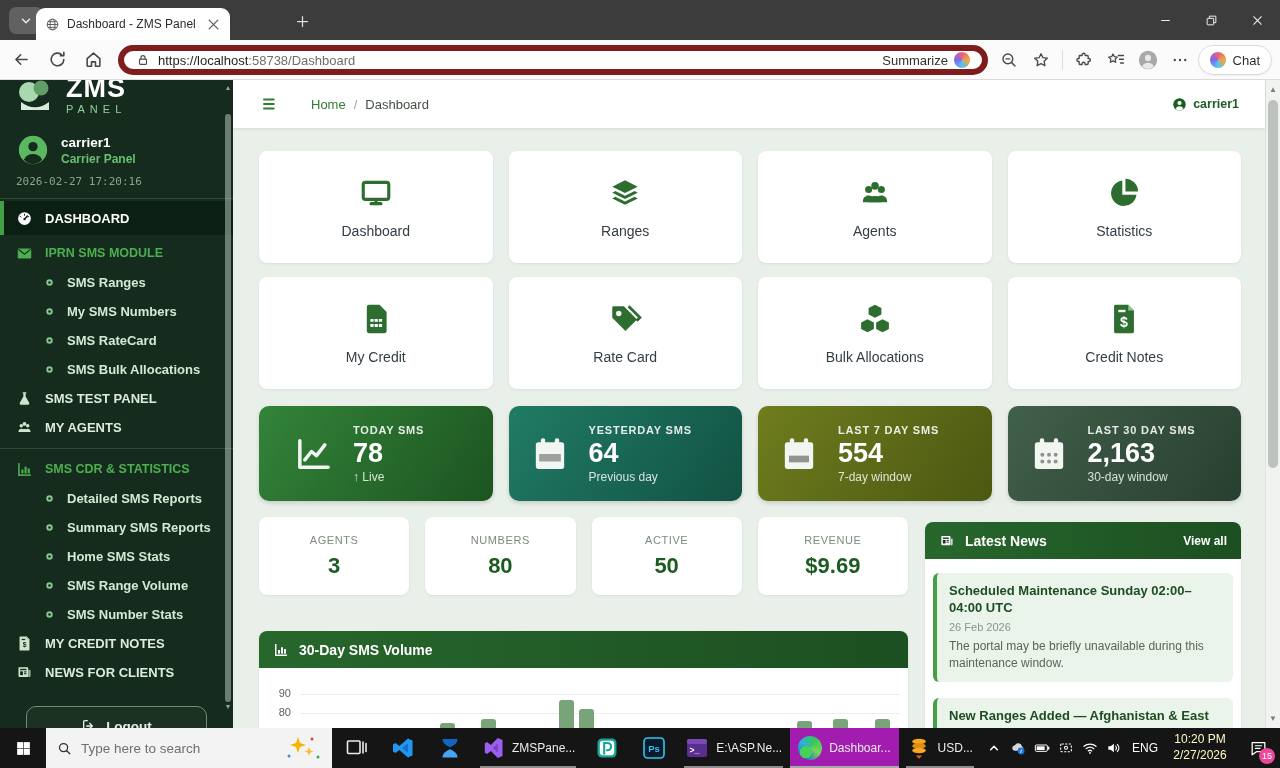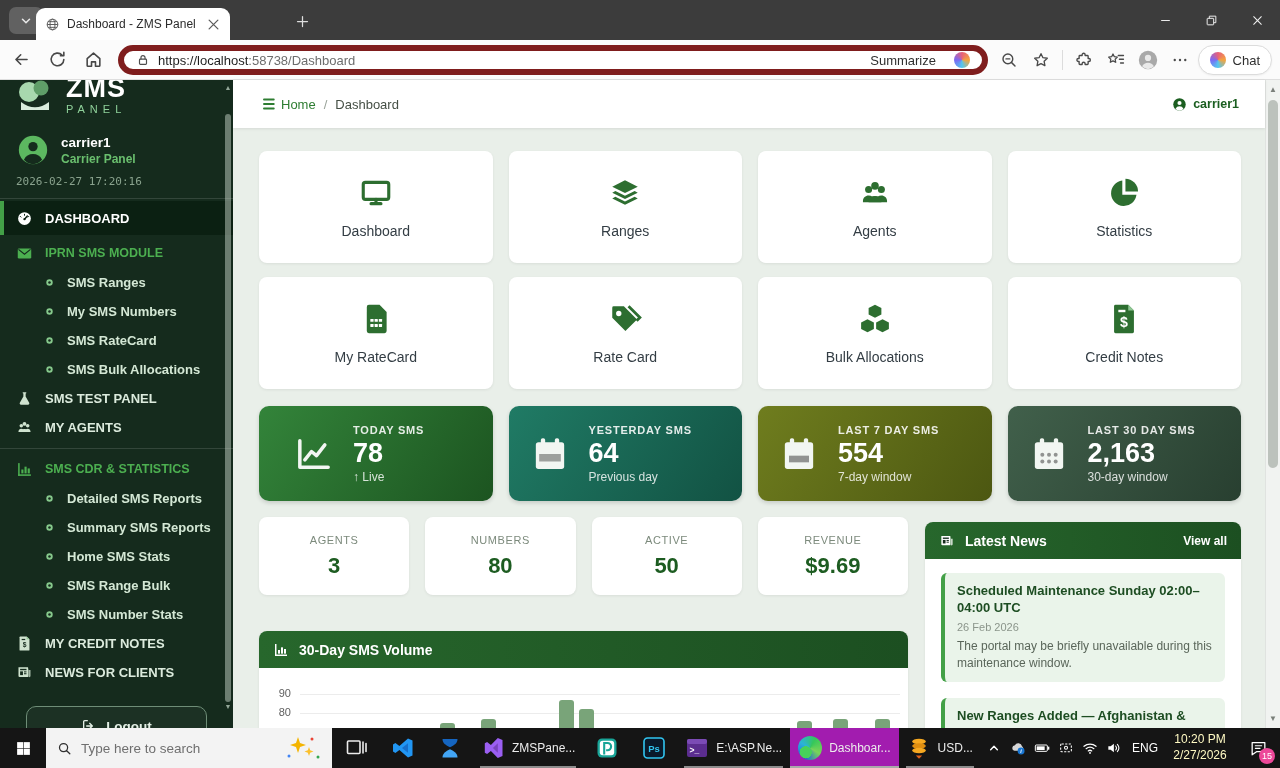--- a/index.html
+++ b/index.html
@@ -23,21 +23,21 @@
   .wc .ic { width:13px; height:13px; }
 
   .toolbar { height:40px; background:#fbfbfb; border-bottom:1px solid #dedede; position:relative; display:flex; align-items:center; }
   .navbtn { width:30px; height:30px; margin-left:6px; display:flex; align-items:center; justify-content:center; color:#474747; }
   .navbtn .ic { width:19px; height:19px; }
   .addrbar { position:absolute; left:118px; top:5px; width:870px; height:30px; background:#fff; border:6px solid #7f1d1d; border-radius:15px; display:flex; align-items:center; padding:0 12px; gap:8px; }
   .addrbar .ic { width:14px; height:14px; color:#4d4d4d; flex:none; }
   .urltext { font-size:13px; white-space:nowrap; overflow:hidden; flex:1; }
   .urlhost { color:#1f1f1f; }
   .urlpath { color:#6d6d6d; }
-  .summarize { margin-left:auto; display:flex; align-items:center; gap:18px; font-size:13px; color:#2f2f2f; }
+  .summarize { margin-left:auto; display:flex; align-items:center; gap:6px; font-size:13px; color:#2f2f2f; }
   .copilot { width:16px; height:16px; border-radius:50%; background:conic-gradient(#e8617a,#f4a43e,#53c7f0,#7a6af4,#e8617a); flex:none; }
   .tool-right { position:absolute; right:8px; top:0; height:40px; display:flex; align-items:center; gap:4px; }
   .tico { width:28px; height:28px; display:flex; align-items:center; justify-content:center; color:#4a4a4a; }
   .tico .ic { width:18px; height:18px; }
   .tsep { width:1px; height:20px; background:#dcdcdc; margin:0 3px; }
   .avatarwrap .ic { width:22px; height:22px; }
   .chatbtn { height:30px; border:1px solid #dcdcdc; border-radius:15px; background:#fff; display:flex; align-items:center; gap:7px; padding:0 11px; font-size:13px; color:#2f2f2f; box-shadow:0 1px 2px rgba(0,0,0,.05); }
 
   
   .viewport { position:absolute; top:80px; left:0; width:1280px; height:648px; display:flex; background:#e9efe9; }
@@ -67,21 +67,21 @@
   .logout { position:absolute; left:26px; width:181px; top:626px; height:40px; border:1px solid #6e8d77; border-radius:10px; background:rgba(255,255,255,.03); display:flex; align-items:center; justify-content:center; gap:9px; color:#e3efe5; font-size:13.5px; font-weight:bold; }
   .logout .ic { width:16px; height:16px; }
   .sidescroll { position:absolute; right:1px; top:4px; width:8px; height:640px; }
   .ssarrow { position:absolute; left:0; width:8px; font-size:7px; color:#93a798; text-align:center; }
   .ssthumb { position:absolute; left:1px; top:30px; width:6px; height:588px; background:rgba(215,228,217,.45); border-radius:3px; }
 
   
   .main { flex:1; display:flex; flex-direction:column; min-width:0; margin-right:15px; }
   .pagehead { height:48px; background:#fff; box-shadow:0 1px 3px rgba(0,0,0,.09); position:relative; z-index:2; display:flex; align-items:center; padding:0 26px; }
   .hamb { width:22px; height:18px; color:#2e7d32; }
-  .crumbs { font-size:13px; display:flex; gap:8px; align-items:center; }
+  .crumbs { margin-left:30px; font-size:13px; display:flex; gap:8px; align-items:center; }
   .crumb-home { color:#2e7d32; }
   .crumb-sep { color:#9aa39a; }
   .crumb-cur { color:#454f45; }
   .headuser { margin-left:auto; display:flex; align-items:center; gap:6px; color:#1b5e20; font-size:12.5px; font-weight:bold; }
   .headuser .ic { width:15px; height:15px; }
   .content { flex:1; overflow:hidden; padding:23px 24px 0 26px; position:relative; }
   .grid4 { display:grid; grid-template-columns:repeat(4,1fr); gap:14px 16px; }
   .qcard { height:112px; background:#fff; border-radius:8px; box-shadow:0 1px 3px rgba(0,0,0,.07); display:flex; flex-direction:column; align-items:center; justify-content:center; gap:13px; }
   .qic { width:36px; height:34px; color:#2d6e30; }
   .qlbl { font-size:14px; color:#333d44; }
@@ -104,21 +104,21 @@
   .mvalue { font-size:22px; font-weight:bold; color:#1d5c21; }
   .panelhead { height:37px; background:linear-gradient(90deg,#27672c,#1c4f21); color:#fff; display:flex; align-items:center; gap:10px; padding:0 14px; font-size:14px; font-weight:bold; }
   .panelhead .ic { width:16px; height:16px; }
   .viewall { margin-left:auto; font-size:12px; font-weight:bold; color:#fff; }
   .chartcard { margin-top:36px; background:#fff; border-radius:8px 8px 0 0; box-shadow:0 1px 3px rgba(0,0,0,.07); height:220px; overflow:hidden; }
   .plot { position:relative; height:180px; overflow:hidden; }
   .gline { position:absolute; left:41px; right:8px; height:1px; background:#ececec; }
   .glab { position:absolute; left:0; width:32px; text-align:right; font-size:11px; color:#5f5f5f; }
   .cbar { position:absolute; width:15px; height:300px; background:#79a479; border-radius:3px 3px 0 0; }
   .newscard { margin-top:5px; background:#fff; border-radius:8px 8px 0 0; box-shadow:0 1px 3px rgba(0,0,0,.07); height:260px; overflow:hidden; }
-  .newsbody { padding:14px 16px; display:flex; flex-direction:column; gap:16px; }
+  .newsbody { padding:14px 8px; display:flex; flex-direction:column; gap:16px; }
   .nitem { background:#eaf4ea; border-left:4px solid #43a047; border-radius:6px; padding:10px 12px 11px; }
   .ntitle { font-size:13px; font-weight:bold; color:#1d4d22; line-height:1.3; }
   .ndate { font-size:11px; color:#8b958b; margin:4px 0 5px; }
   .nbody { font-size:12px; color:#5a665a; line-height:1.4; }
 
   
   .pagescroll { position:absolute; right:0; top:0; width:15px; height:648px; background:#f1f3f1; border-left:1px solid #e0e3e0; }
   .psarrow { position:absolute; left:0; width:14px; text-align:center; font-size:8px; color:#7a7f7a; }
   .psthumb { position:absolute; left:2px; width:10px; top:20px; height:368px; background:#bcc2bc; border-radius:5px; }
 
@@ -451,21 +451,21 @@
           </span>
           <span>Home SMS Stats</span>
         </div>
         <div class="mi t-subitem">
           <span class="ic">
             <svg viewBox="0 0 24 24" fill="currentColor">
               <circle cx="12" cy="12" r="7"></circle>
               <circle cx="12" cy="12" r="2.8" fill="#152b1d"></circle>
             </svg>
           </span>
-          <span>SMS Range Bulk</span>
+          <span>SMS Range Volume</span>
         </div>
         <div class="mi t-subitem">
           <span class="ic">
             <svg viewBox="0 0 24 24" fill="currentColor">
               <circle cx="12" cy="12" r="7"></circle>
               <circle cx="12" cy="12" r="2.8" fill="#152b1d"></circle>
             </svg>
           </span>
           <span>SMS Number Stats</span>
         </div>
@@ -584,21 +584,21 @@
                 <g fill="#fff">
                   <rect x="8" y="12" width="2.3" height="2" rx=".3"></rect>
                   <rect x="11" y="12" width="2.3" height="2" rx=".3"></rect>
                   <rect x="14" y="12" width="2.3" height="2" rx=".3"></rect>
                   <rect x="8" y="15.6" width="2.3" height="2" rx=".3"></rect>
                   <rect x="11" y="15.6" width="2.3" height="2" rx=".3"></rect>
                   <rect x="14" y="15.6" width="2.3" height="2" rx=".3"></rect>
                 </g>
               </svg>
             </span>
-            <div class="qlbl">My RateCard</div>
+            <div class="qlbl">My Credit</div>
           </div>
           <div class="qcard">
             <span class="qic">
               <svg viewBox="0 0 24 24" fill="currentColor">
                 <path d="M3 4a1 1 0 011-1h7.2l9.3 9.3-8.2 8.2L3 11.2zm4.6 2.2a1.9 1.9 0 101.9 1.9 1.9 1.9 0 00-1.9-1.9z"></path>
                 <path d="M14.5 3l8 8-2.3 2.3" fill="none" stroke="currentColor" stroke-width="2"></path>
               </svg>
             </span>
             <div class="qlbl">Rate Card</div>
           </div>

